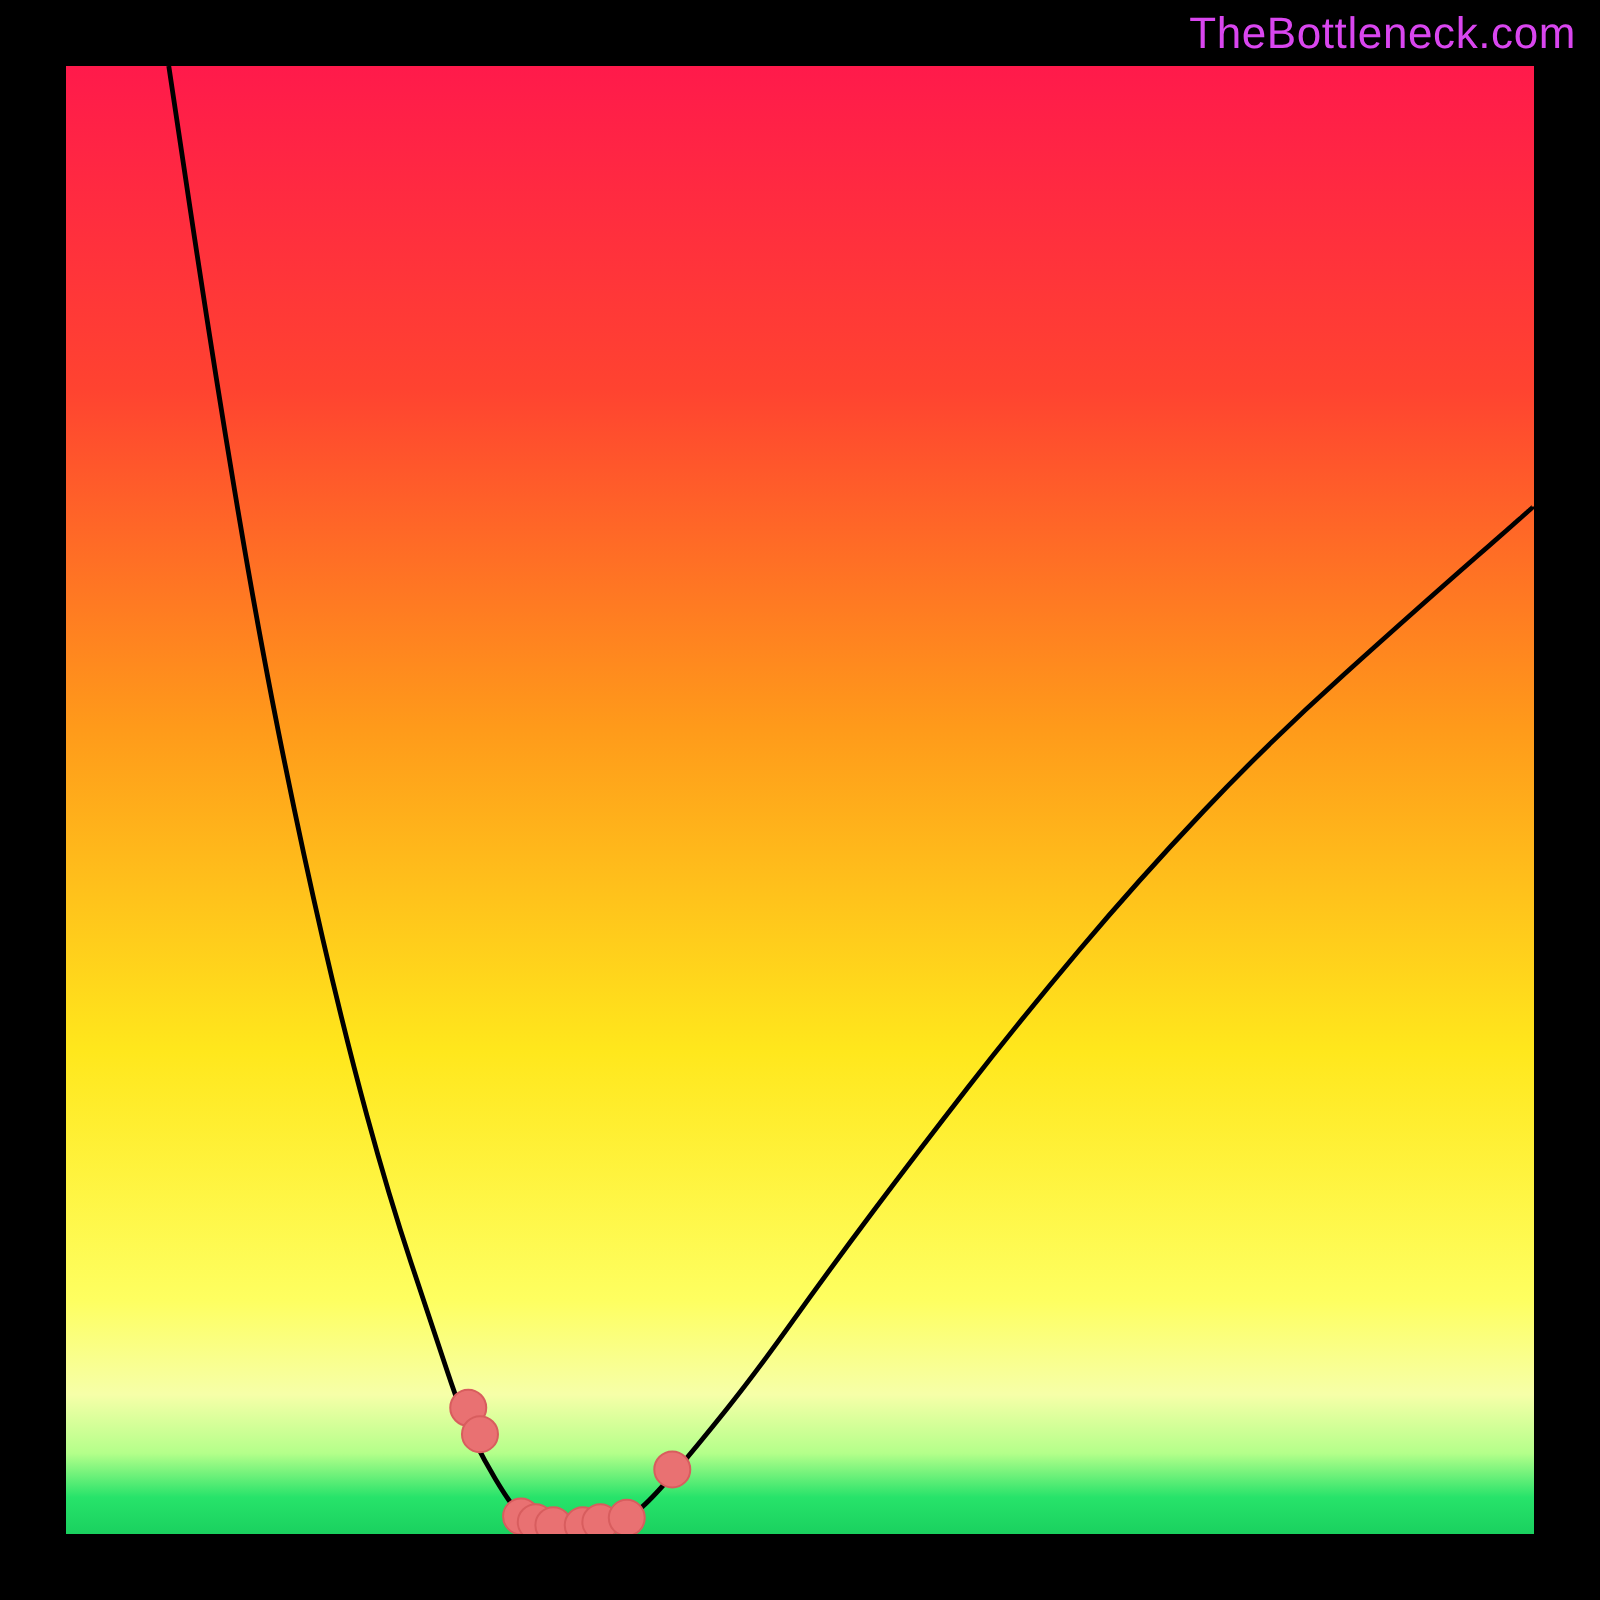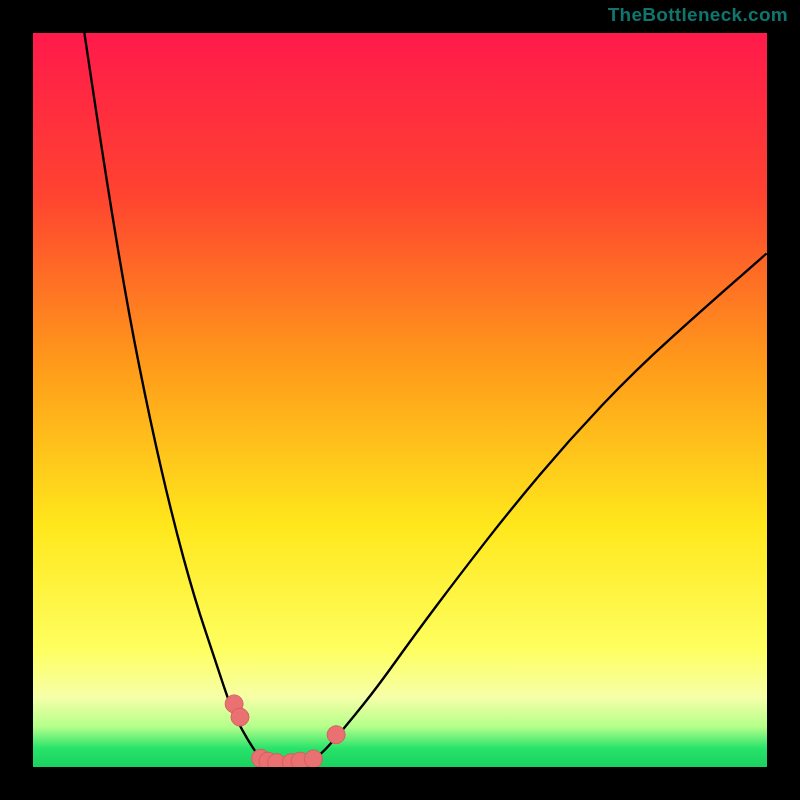--- a/index.html
+++ b/index.html
@@ -16,23 +16,23 @@
     left: 0;
     top: 0;
     width: 800px;
     height: 800px;
     background: #000;
   }
   .watermark {
     position: absolute;
     top: 4px;
     right: 12px;
-    color: #0f766e;
-    font-size: 19px;
-    font-weight: 700;
+    color: #d946ef;
+    font-size: 22px;
+    font-weight: 400;
     letter-spacing: 0.3px;
     z-index: 5;
   }
   .plot-area {
     position: absolute;
     left: 33px;
     top: 33px;
     width: 734px;
     height: 734px;
     overflow: hidden;

